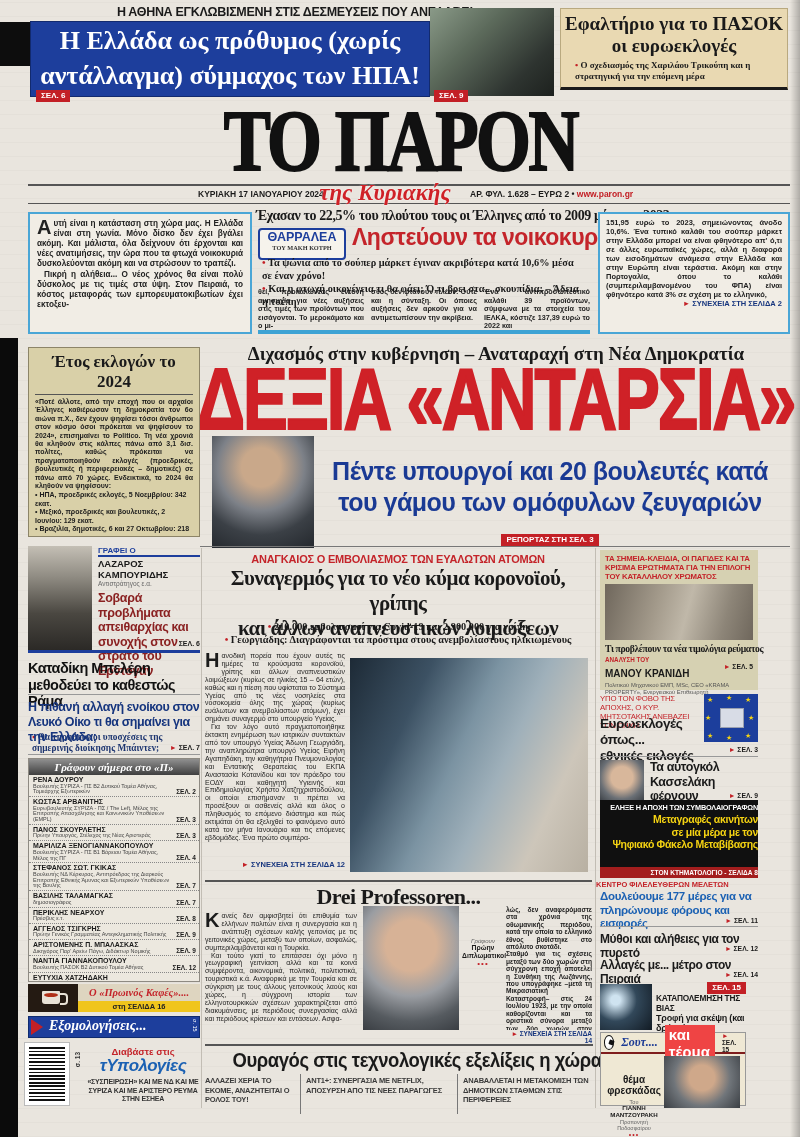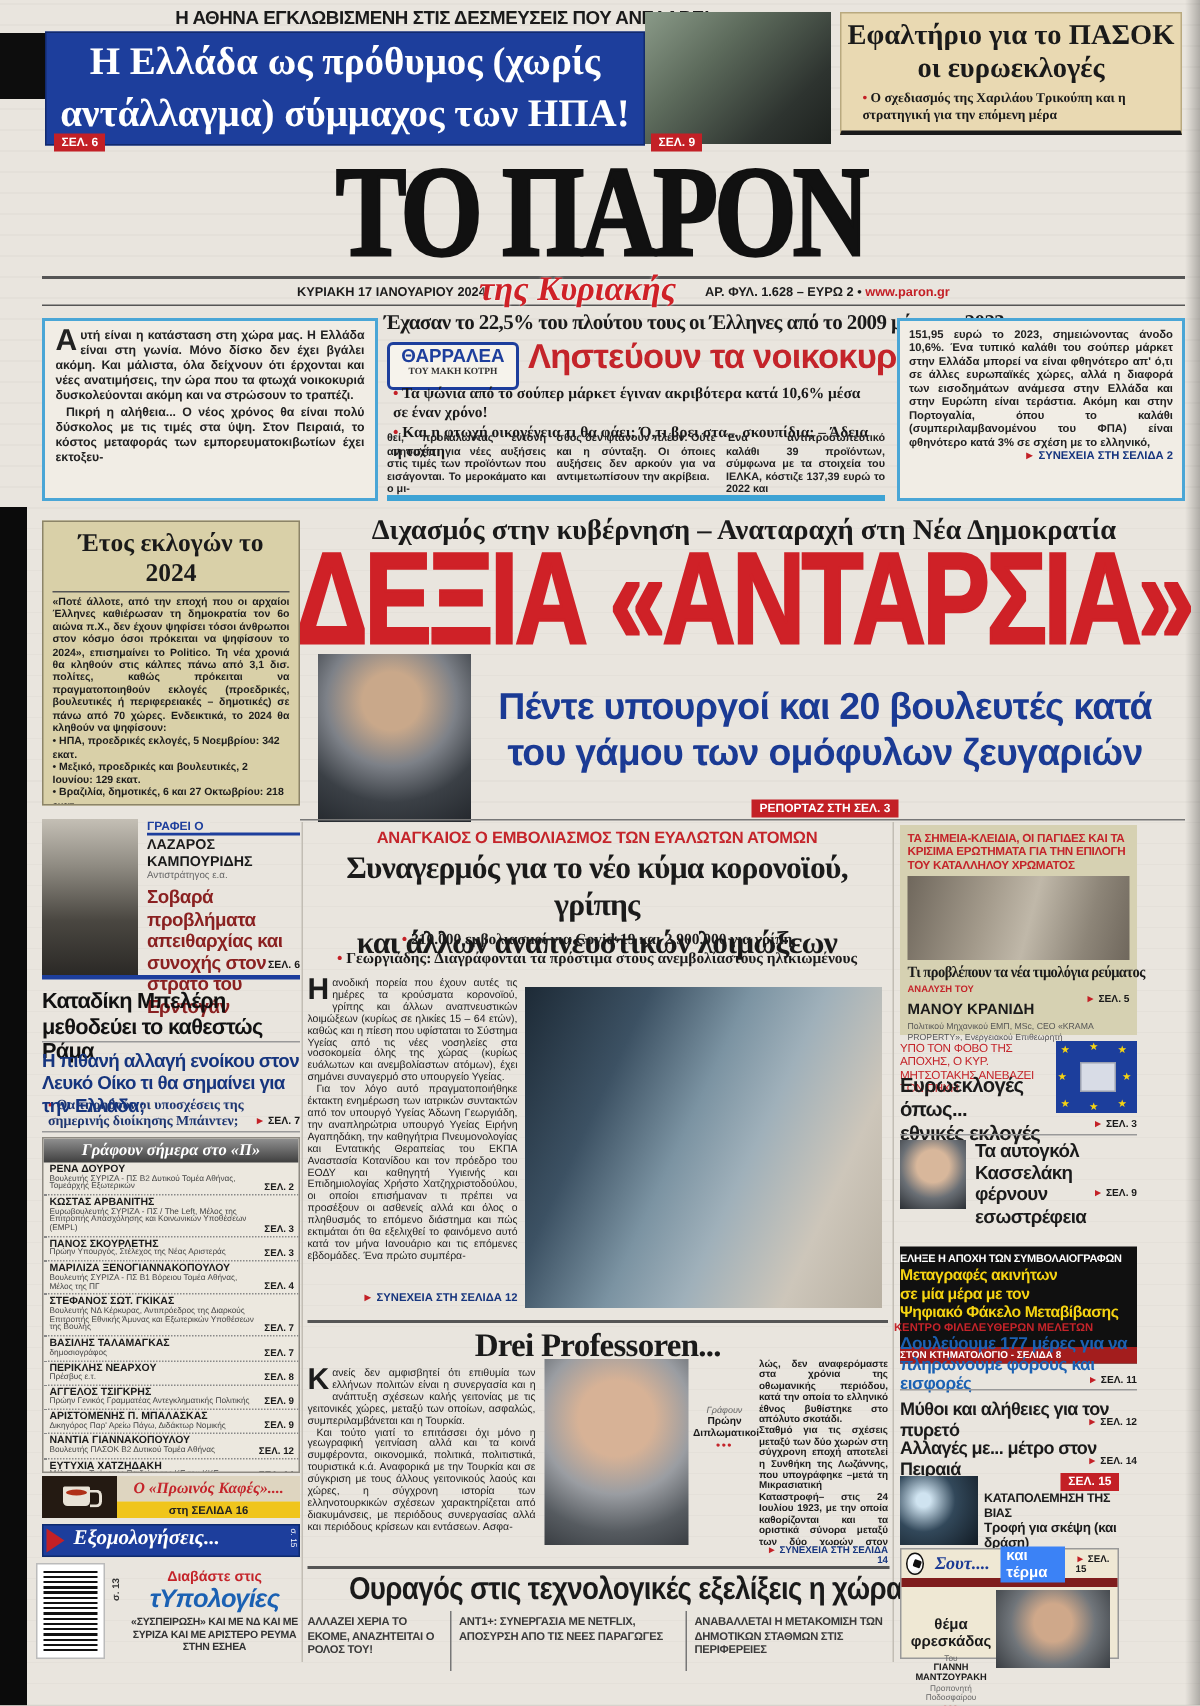--- a/index.html
+++ b/index.html
@@ -159,45 +159,45 @@
   .euro-k{left:600px;top:694px;width:102px;color:#c4242a;font-size:7.8px;font-weight:normal;line-height:9px;letter-spacing:-.2px;}
   .euro-h{left:600px;top:716px;width:100px;font-size:13.5px;font-weight:900;line-height:16px;letter-spacing:-.4px;}
   .ph-eu{left:704px;top:694px;width:54px;height:48px;background:#1c3e9c;position:absolute;overflow:hidden;}
   .ph-eu .star{position:absolute;color:#f5d312;font-size:7px;}
   .ph-eu .box{position:absolute;left:16px;top:14px;width:22px;height:18px;background:#d8dce6;border:1px solid #9aa0b0;}
   .euro-p{left:704px;top:746px;width:54px;text-align:right;font-size:6.8px;font-weight:bold;}
   .r-euro{left:600px;top:756px;width:158px;height:1px;background:#999;}
   .ph-kass{left:600px;top:760px;width:44px;height:46px;background:radial-gradient(circle at 50% 38%,#d8b79b 0%,#d8b79b 30%,#6a6f75 60%,#2b2f34 100%);}
   .kass-h{left:650px;top:760px;width:108px;font-size:12.5px;font-weight:900;line-height:14.5px;letter-spacing:-.4px;}
   .kass-p{left:650px;top:792px;width:108px;text-align:right;font-size:6.8px;font-weight:bold;}
-  .notary{left:600px;top:831px;width:158px;height:78px;background:#101010;position:absolute;text-align:left;}
+  .notary{left:600px;top:800px;width:158px;height:78px;background:#101010;position:absolute;text-align:right;}
   .notary .l1{color:#fff;font-size:7.3px;font-weight:bold;margin-top:3px;letter-spacing:-.2px;}
   .notary .l2{color:#f5d312;font-size:10.5px;font-weight:bold;line-height:12.5px;margin-top:1px;letter-spacing:-.3px;}
   .notary .ft{position:absolute;left:0;bottom:0;width:100%;height:11px;background:#a31d1d;color:#fff;font-size:6.6px;font-weight:bold;line-height:11px;}
   .cfm-k{left:596px;top:880px;width:158px;color:#c4242a;font-size:7.5px;font-weight:bold;}
   .cfm-h{left:600px;top:890px;width:158px;color:#1b61b3;font-size:11.5px;font-weight:bold;line-height:13.5px;letter-spacing:-.3px;}
   .cfm-p{left:600px;top:917px;width:158px;text-align:right;font-size:6.8px;font-weight:bold;}
   .r-cfm{left:600px;top:926px;width:158px;height:1px;background:#999;}
   .fev-h{left:600px;top:932px;width:158px;font-size:12px;font-weight:900;letter-spacing:-.4px;}
   .fev-p{left:600px;top:945px;width:158px;text-align:right;font-size:6.8px;font-weight:bold;}
   .pir-h{left:600px;top:958px;width:158px;font-size:12px;font-weight:900;letter-spacing:-.4px;}
   .pir-p{left:600px;top:971px;width:158px;text-align:right;font-size:6.8px;font-weight:bold;}
   .viol{left:600px;top:984px;width:146px;height:46px;display:flex;position:absolute;}
   .ph-stad{width:52px;height:46px;background:radial-gradient(circle at 30% 35%,#cfe3f0 0%,#cfe3f0 10%,#32485a 45%,#121b24 100%);}
   .viol .rgt{flex:1;padding-left:4px;position:relative;}
   .viol .tag{position:absolute;right:0;top:-2px;}
   .viol .t1{font-size:8.3px;font-weight:900;margin-top:9px;letter-spacing:-.2px;}
   .viol .t2{font-size:9px;font-weight:900;letter-spacing:-.2px;}
   .viol .sub{font-family:"Liberation Serif",serif;font-style:italic;font-size:6.4px;color:#555;margin-top:1px;}
   .sports{left:600px;top:1032px;width:146px;height:74px;background:#efe8d4;border:1px solid #999;box-sizing:border-box;position:absolute;}
-  .sports .hd{height:17px;display:flex;align-items:center;gap:7px;border-bottom:6px solid #7f1d1d;padding:1px 3px;justify-content:space-between;}
+  .sports .hd{height:17px;display:flex;align-items:center;gap:7px;border-bottom:2px solid #7f1d1d;padding:1px 3px;justify-content:space-between;}
   .ball{width:13px;height:13px;border-radius:50%;background:radial-gradient(circle at 35% 35%,#fff 0 30%,#fff 55%,#ddd 100%);border:1px solid #111;position:relative;}
   .ball::after{content:"";position:absolute;left:4px;top:4px;width:5px;height:5px;background:#111;border-radius:1px;transform:rotate(20deg);}
   .sports .s1{font-family:"Liberation Serif",serif;font-style:italic;font-weight:bold;font-size:12px;color:#1b3a94;}
-  .sports .s2{background:#3b82f6;color:#fff;font-weight:bold;font-size:10px;padding:1px 4px;}
+  .sports .s2{background:#ef4444;color:#fff;font-weight:bold;font-size:15px;padding:1px 4px;}
   .sports .sp{font-size:6.5px;font-weight:bold;margin-left:auto;}
   .sports .bd{display:flex;padding:2px 3px;}
   .sports .lft{width:60px;text-align:center;}
   .sports .th{font-size:10px;font-weight:900;line-height:11px;margin-top:18px;}
   .sports .by1{font-size:5.5px;color:#666;margin-top:3px;}
   .sports .by2{font-size:6.2px;font-weight:bold;line-height:6.8px;}
   .sports .by3{font-size:5.5px;color:#666;}
   .sports .dots{color:#c4242a;font-size:7px;letter-spacing:1px;}
   .ph-coach{width:76px;height:52px;background:radial-gradient(circle at 50% 42%,#cfa88a 0%,#cfa88a 26%,#70757a 58%,#3a3e43 100%);}
 

